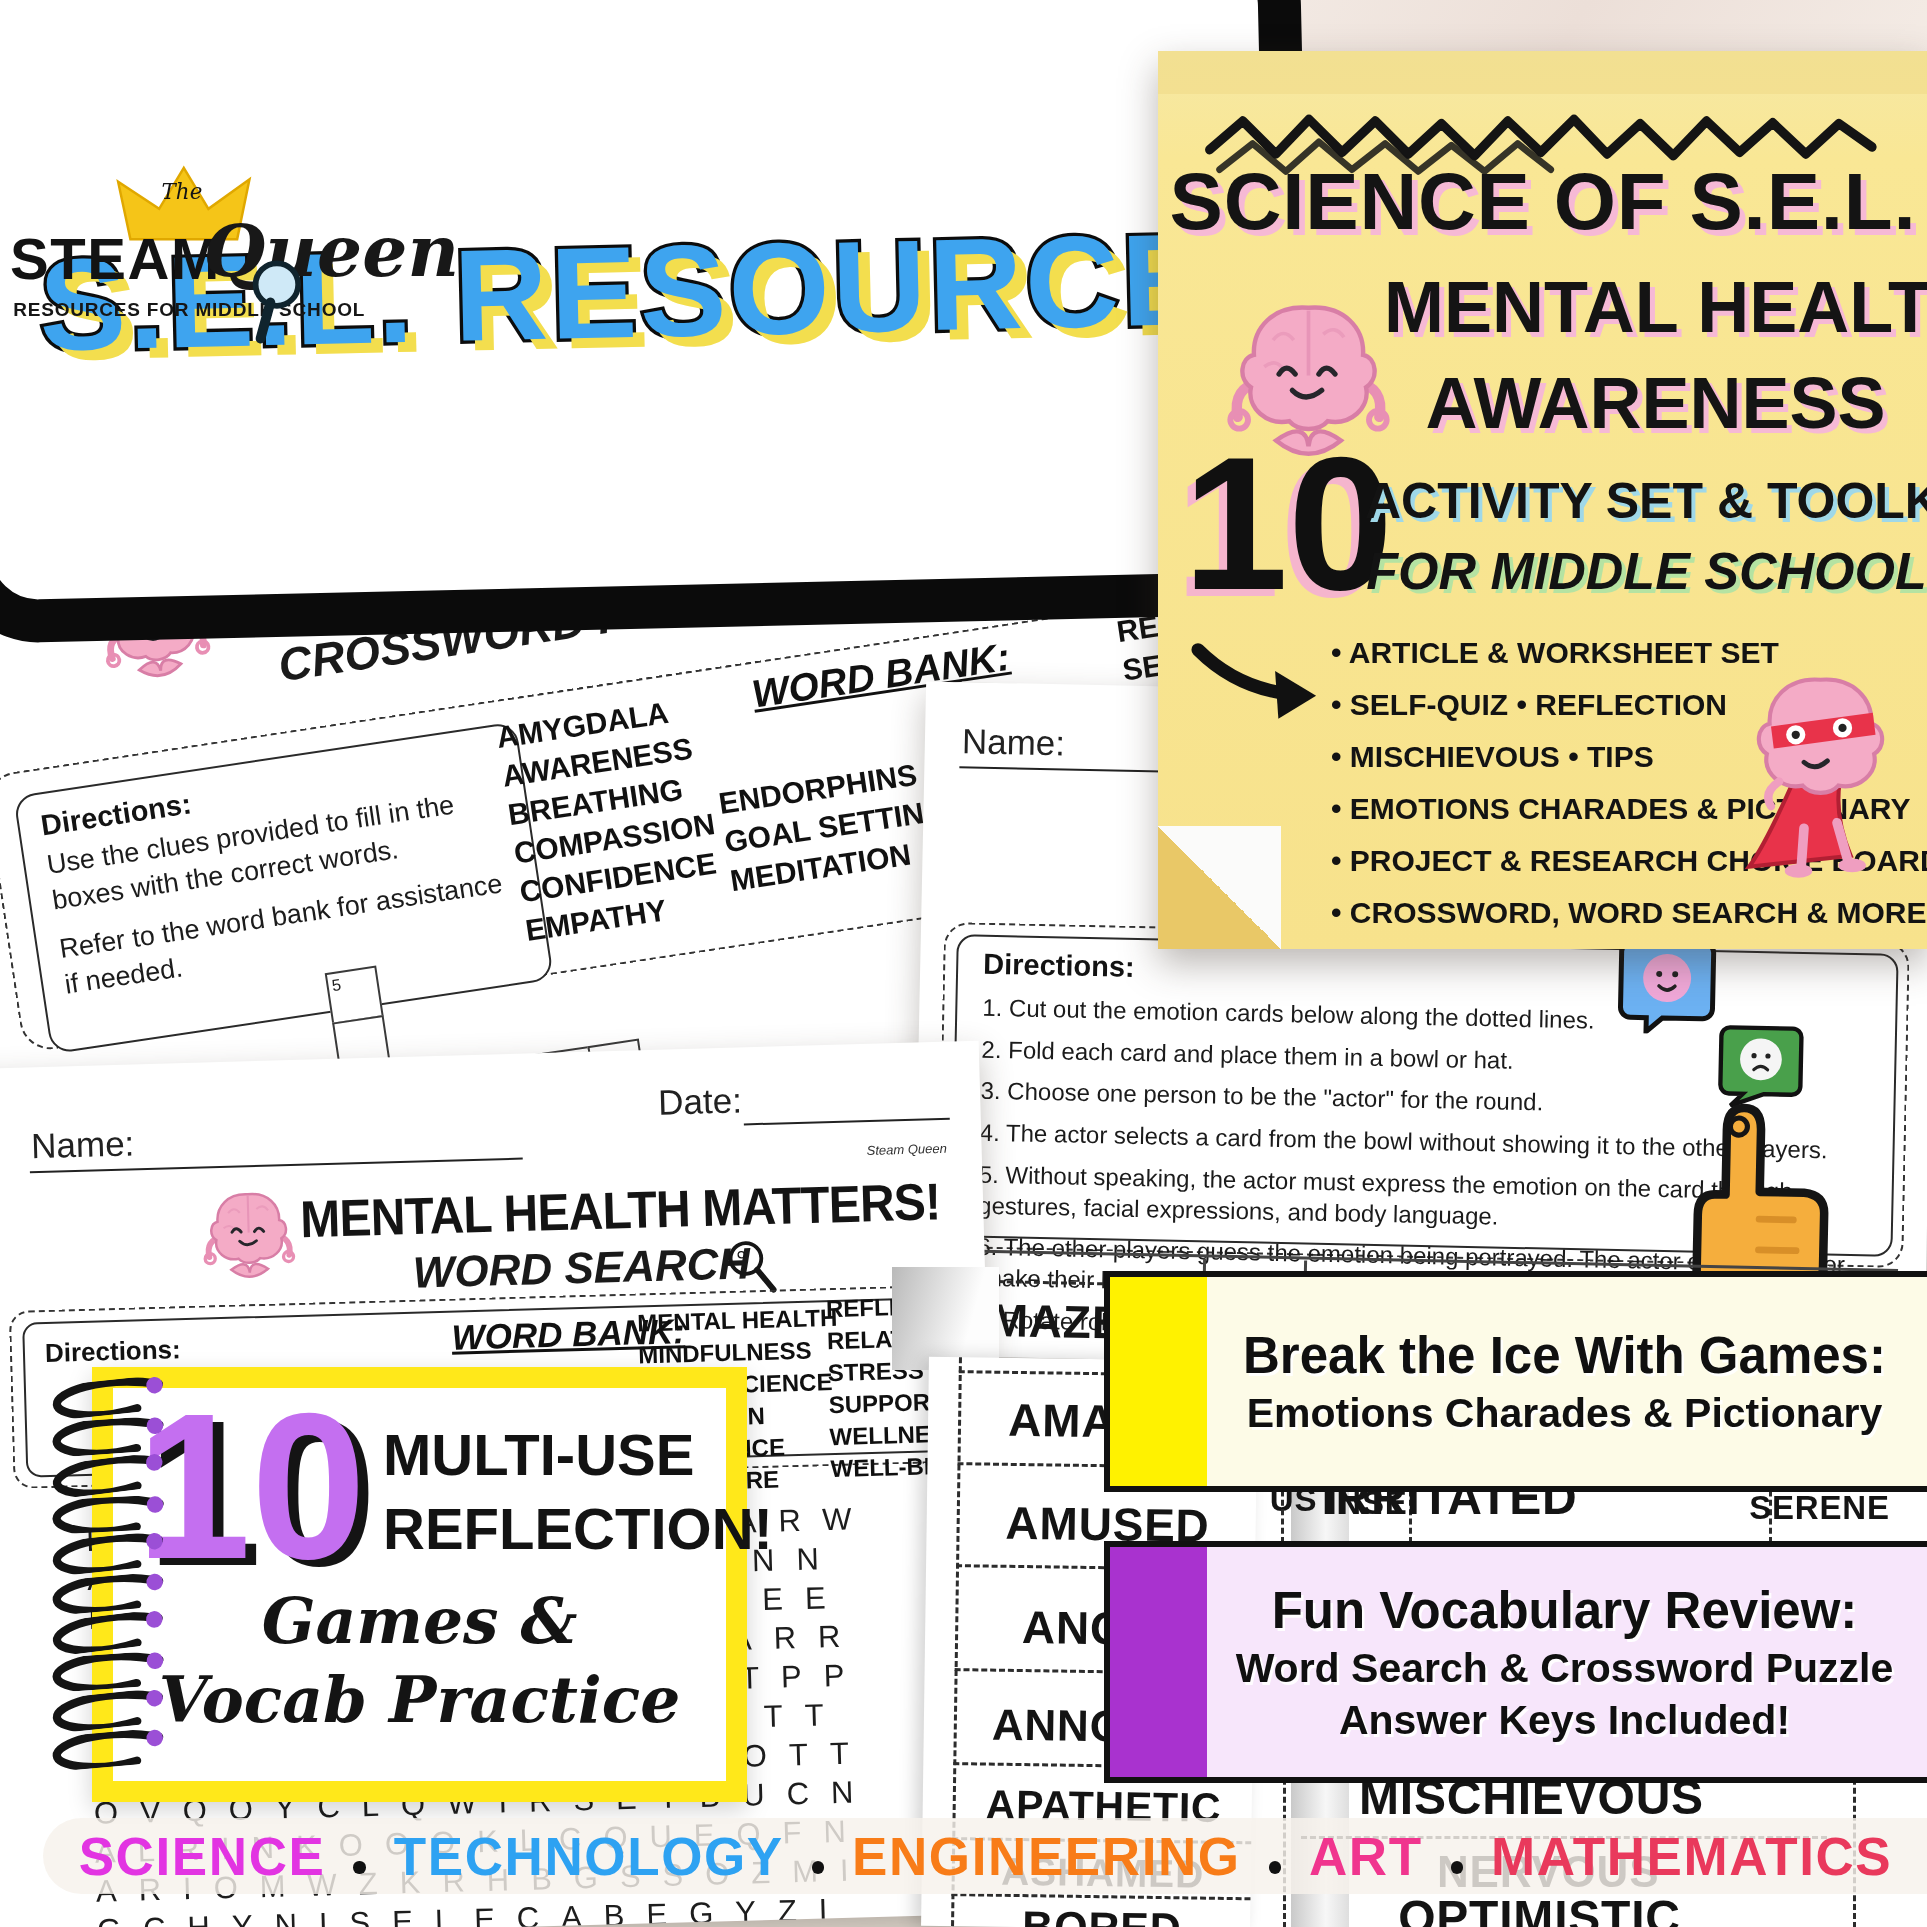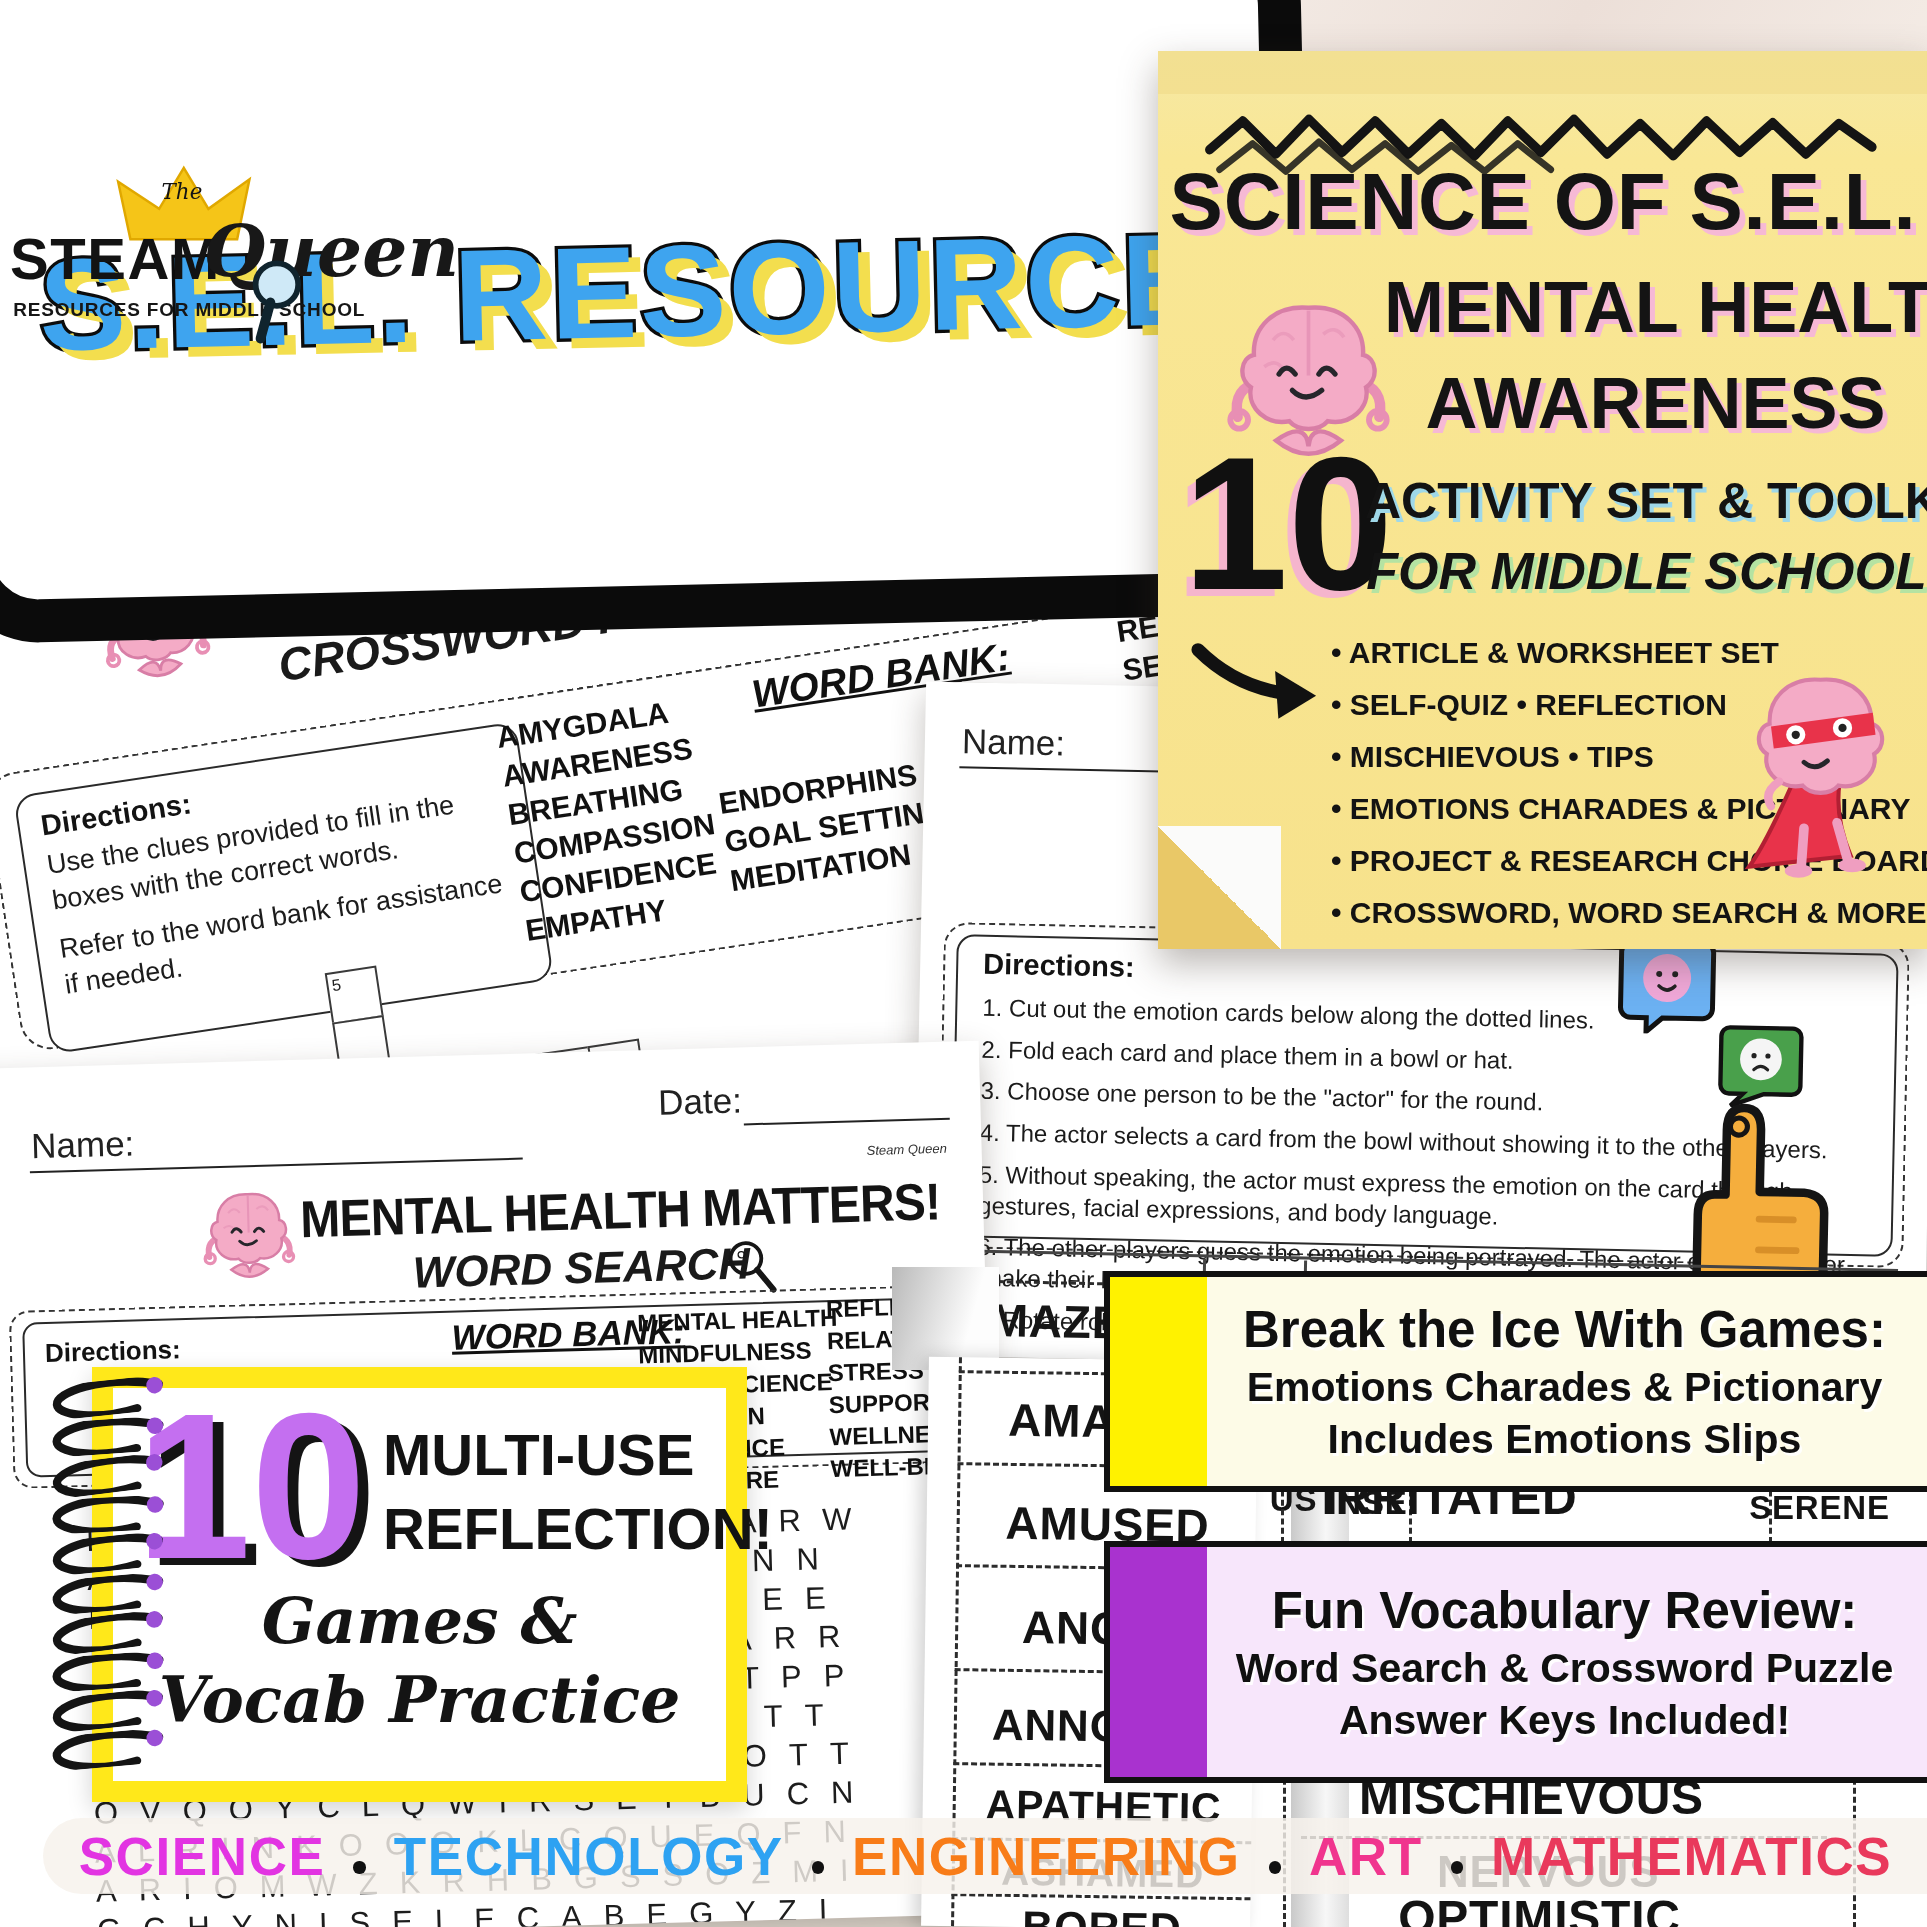--- a/index.html
+++ b/index.html
@@ -458,21 +458,20 @@
     <svg width="148" height="35" style="transform:rotate(-5deg)" viewBox="0 0 180 42">
         <use href="#coil"></use>
       </svg>
   </div>
 
   <div class="abs breakbox">
     <div class="abs sidebar-y"></div>
     <div class="abs ib-text">
       <div class="ib-t1">Break the Ice With Games:</div>
       <div class="ib-t2">Emotions Charades &amp; Pictionary</div>
-      <div class="ib-t2">Includes Emotions Slips</div>
     </div>
   </div>
 
   <div class="abs vocabbox">
     <div class="abs sidebar-p"></div>
     <div class="abs ib-text">
       <div class="ib-t1">Fun Vocabulary Review:</div>
       <div class="ib-t2">Word Search &amp; Crossword Puzzle</div>
       <div class="ib-t2">Answer Keys Included!</div>
     </div>

